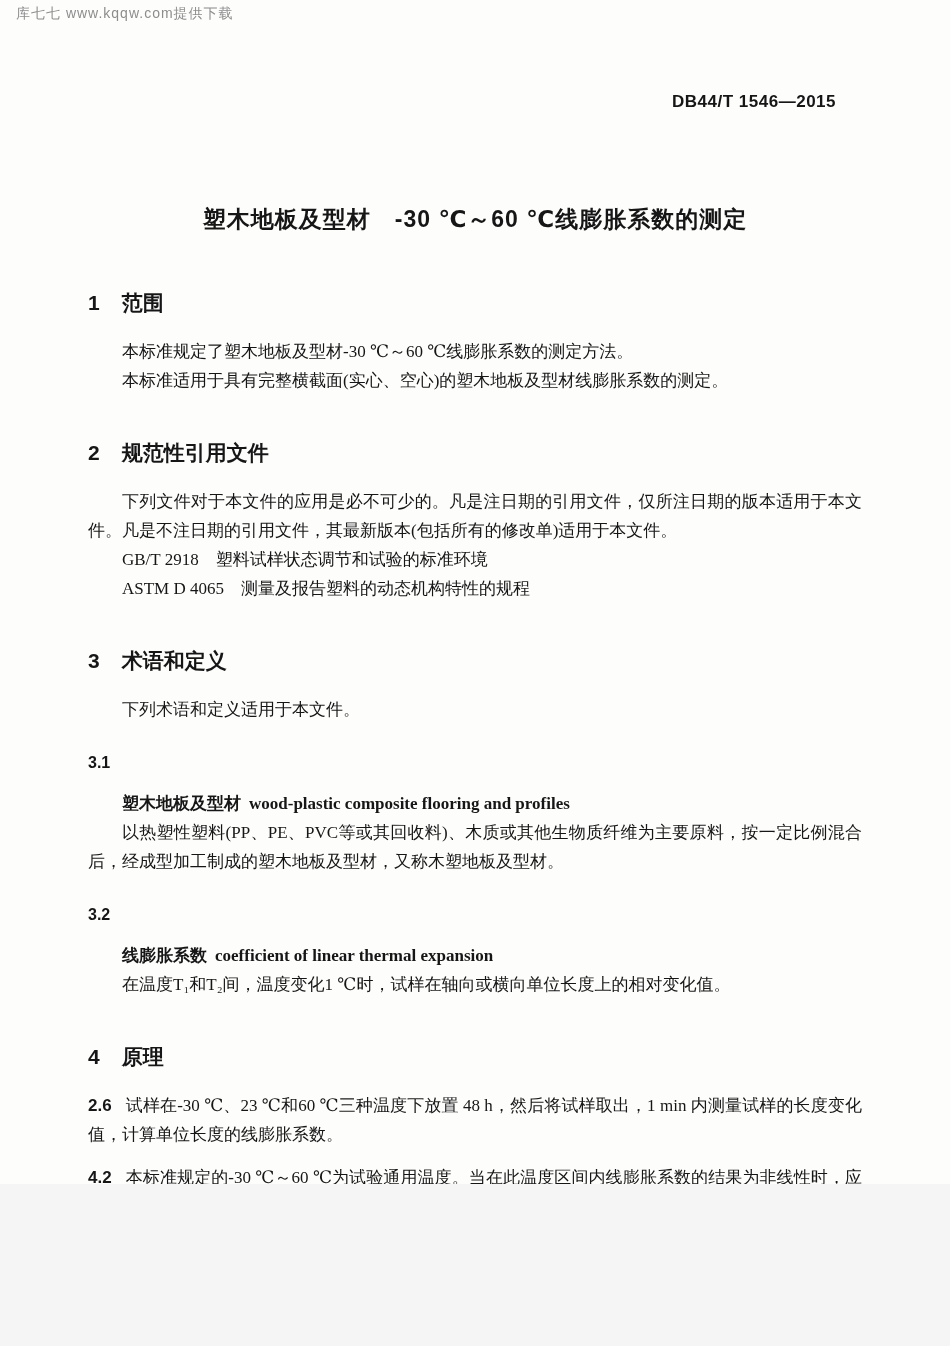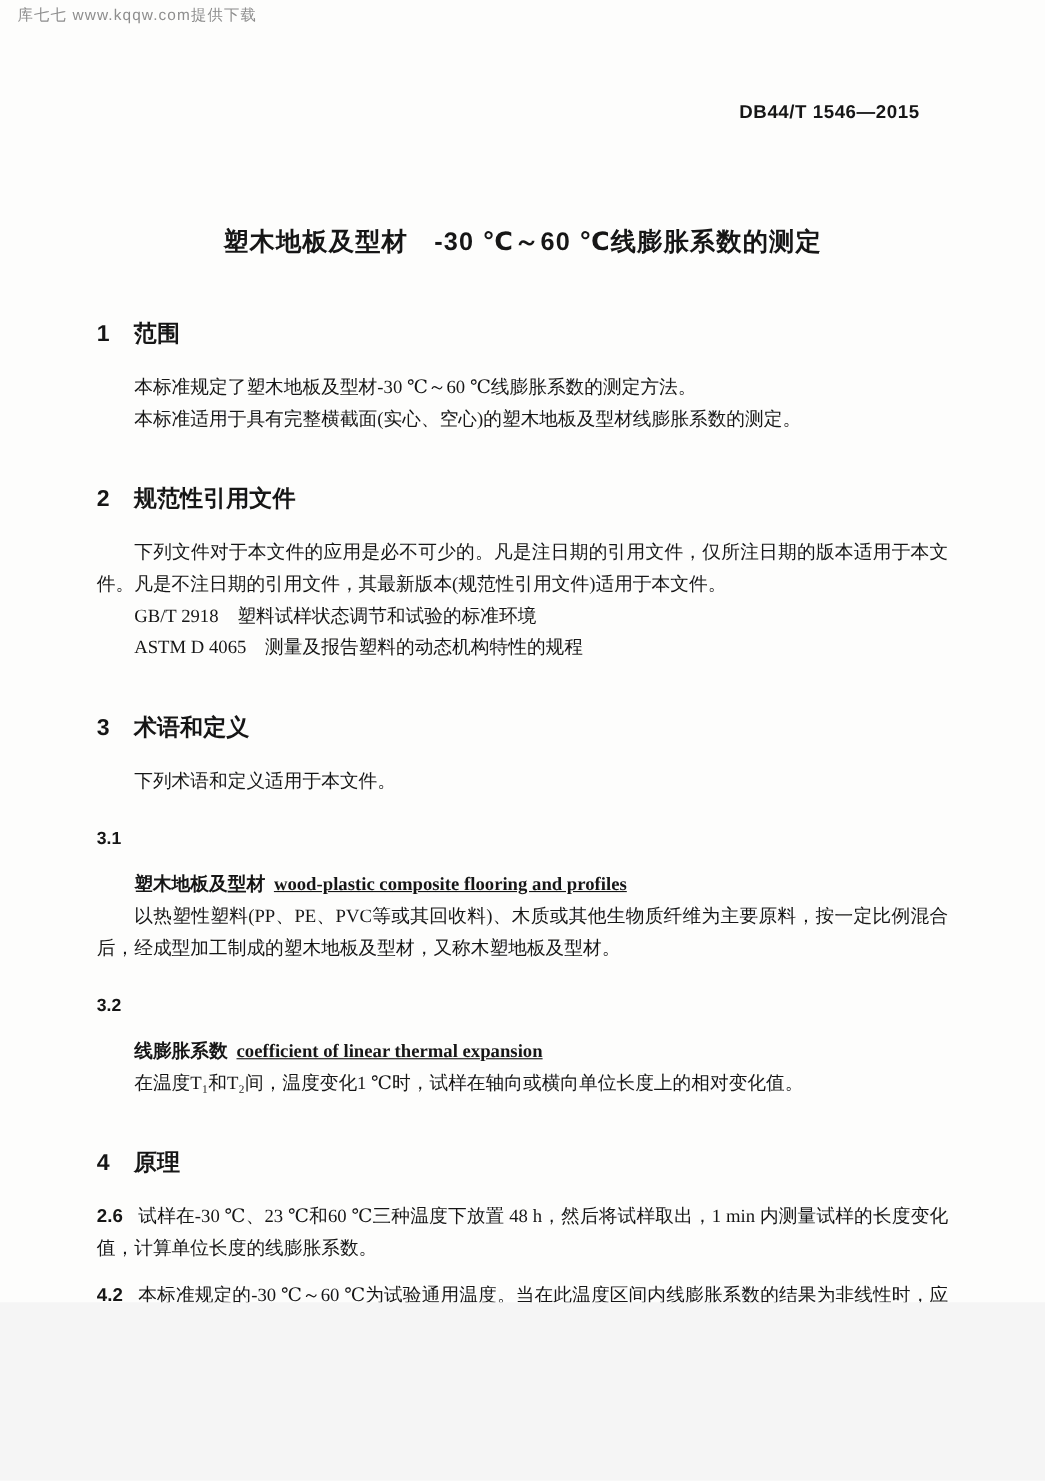--- a/index.html
+++ b/index.html
@@ -74,21 +74,20 @@
     line-height: 29px;
     text-indent: 2em;
     font-weight: bold;
   }
   .term-zh {
     font-family: "Liberation Sans", "DejaVu Sans", sans-serif;
   }
   .term-en {
     margin-left: 8px;
     font-family: "Liberation Serif", "DejaVu Serif", serif;
-    text-decoration: underline;
   }
   .clause-p { margin-top: 14px; }
   .clause-p.first-clause { margin-top: 0; }
   .clause-inline-num {
     font-family: "Liberation Sans", "DejaVu Sans", sans-serif;
     font-weight: bold;
     margin-right: 14px;
   }
   .page-number {
     position: absolute;
@@ -113,21 +112,21 @@
       <span class="sec-num">1</span><span class="sec-title">范围</span>
     </h2>
     <p class="body-p indent">本标准规定了塑木地板及型材-30 ℃～60 ℃线膨胀系数的测定方法。</p>
     <p class="body-p indent">本标准适用于具有完整横截面(实心、空心)的塑木地板及型材线膨胀系数的测定。</p>
   </section>
 
   <section>
     <h2 class="sec-heading">
       <span class="sec-num">2</span><span class="sec-title">规范性引用文件</span>
     </h2>
-    <p class="body-p indent">下列文件对于本文件的应用是必不可少的。凡是注日期的引用文件，仅所注日期的版本适用于本文件。凡是不注日期的引用文件，其最新版本(规范性引用文件)适用于本文件。</p>
+    <p class="body-p indent">下列文件对于本文件的应用是必不可少的。凡是注日期的引用文件，仅所注日期的版本适用于本文件。凡是不注日期的引用文件，其最新版本(包括所有的修改单)适用于本文件。</p>
     <p class="body-p indent">GB/T 2918　塑料试样状态调节和试验的标准环境</p>
     <p class="body-p indent">ASTM D 4065　测量及报告塑料的动态机构特性的规程</p>
   </section>
 
   <section>
     <h2 class="sec-heading">
       <span class="sec-num">3</span><span class="sec-title">术语和定义</span>
     </h2>
     <p class="body-p indent">下列术语和定义适用于本文件。</p>
 

